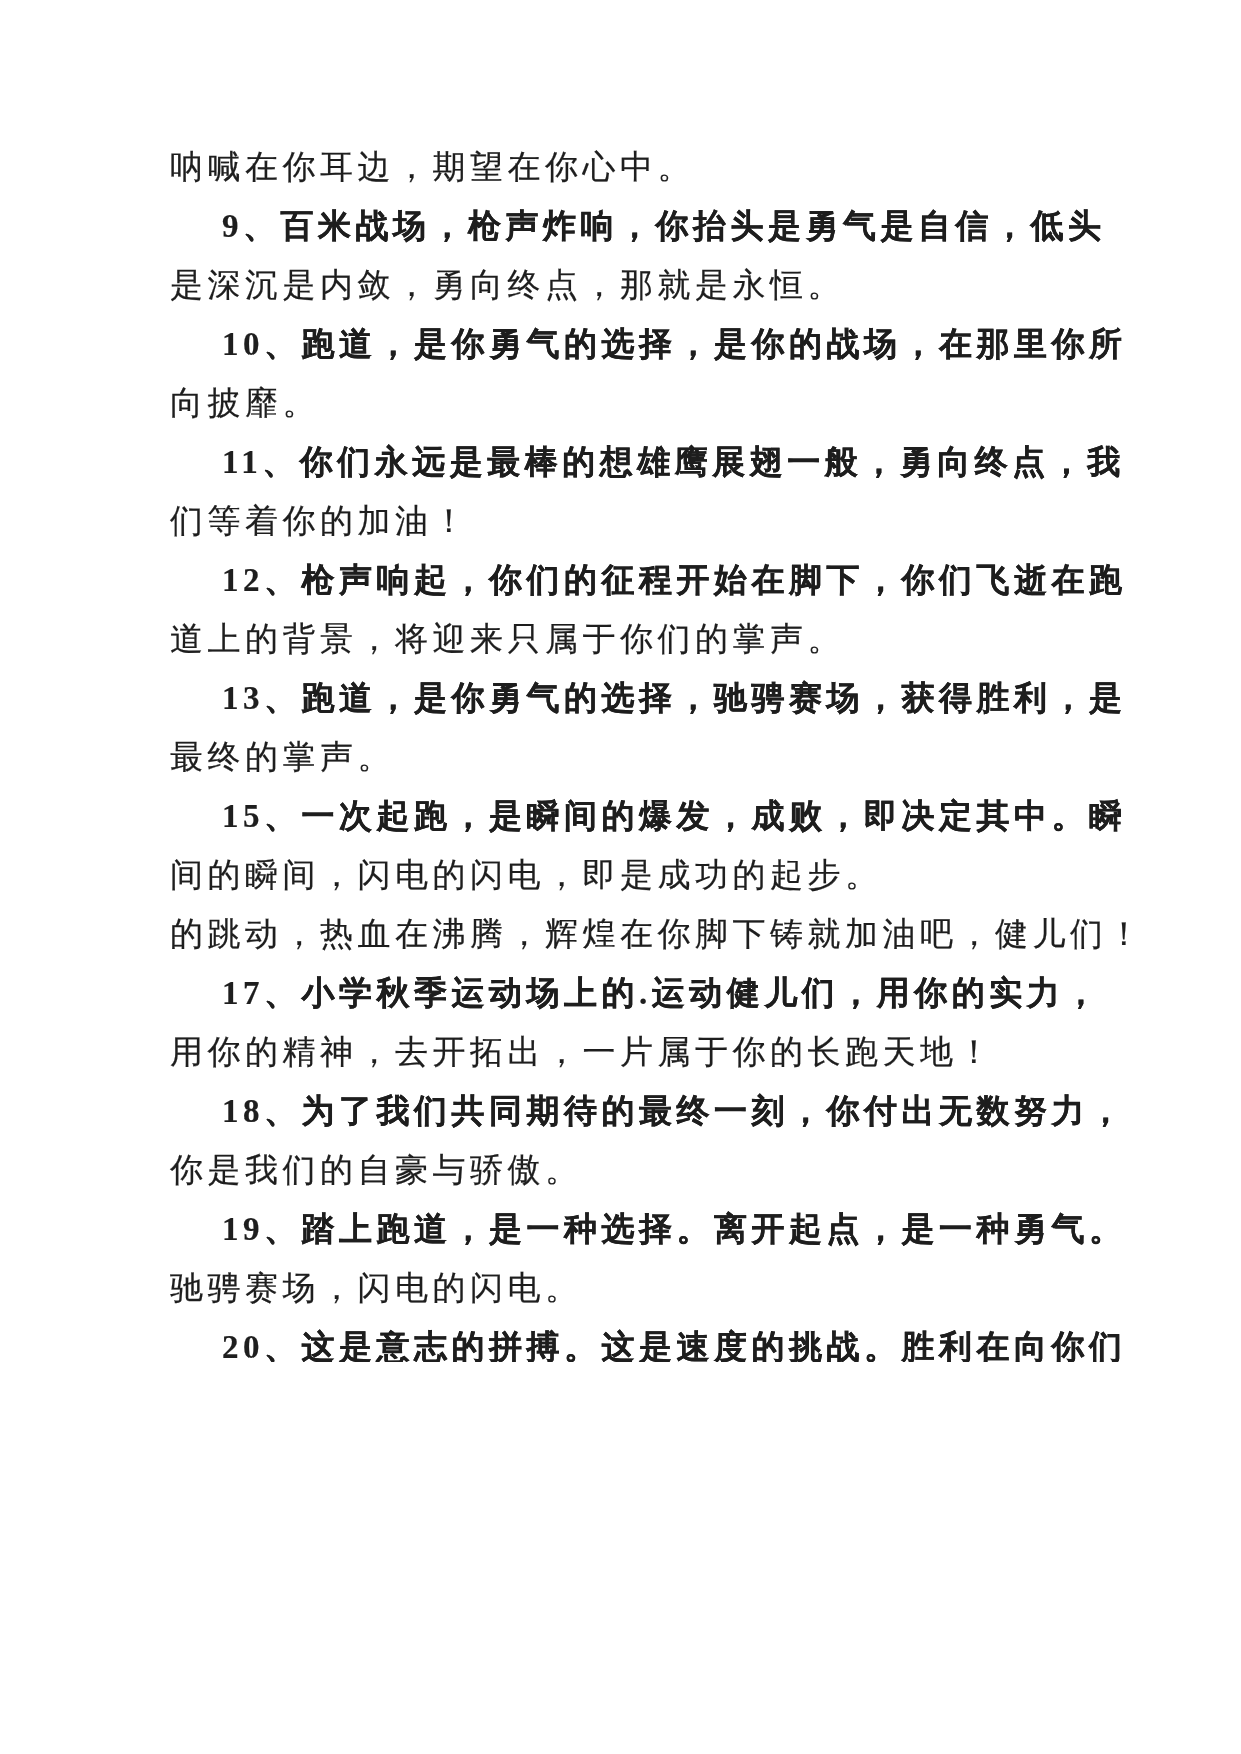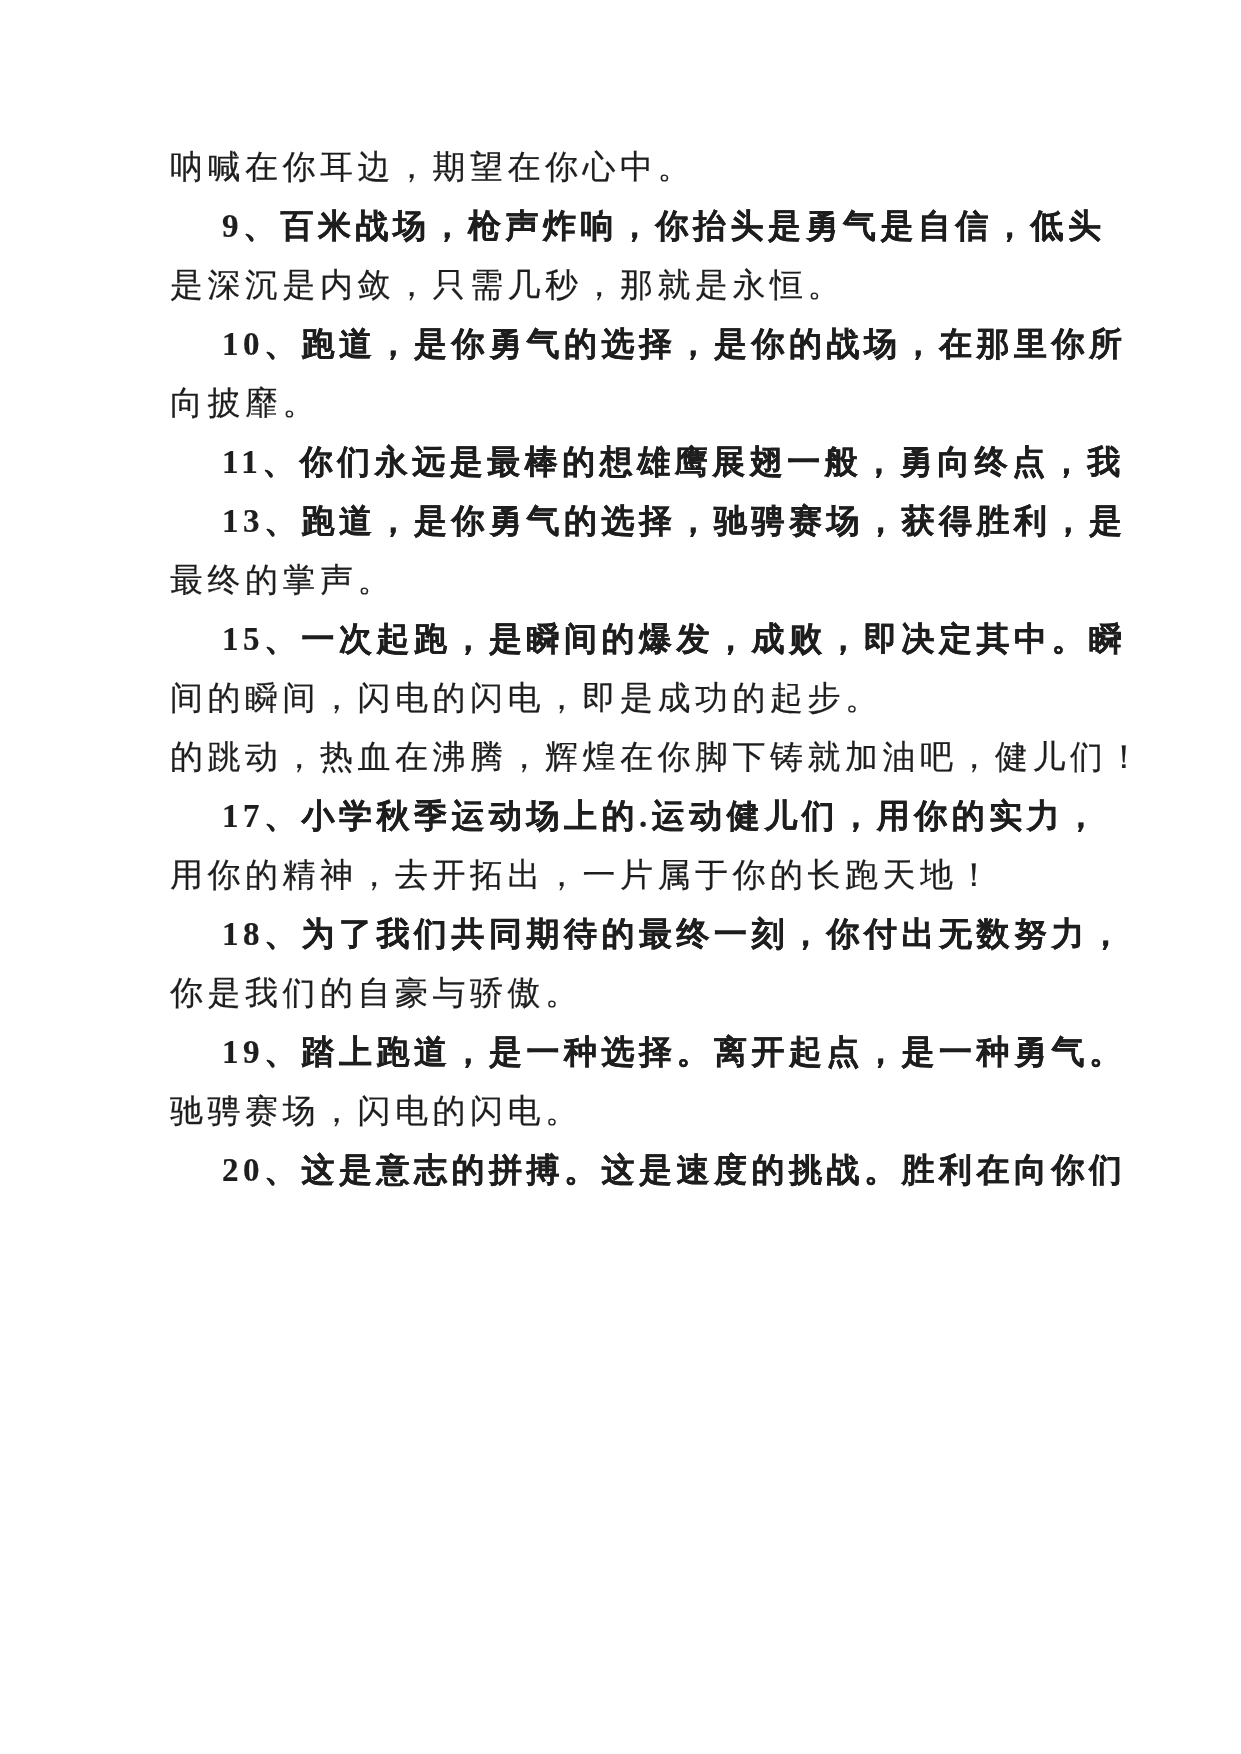--- a/index.html
+++ b/index.html
@@ -40,28 +40,33 @@
 </head>
 <body>
 
 <div class="page">
   <div class="text-body" id="doc-body">
       <div class="para">
         <div class="line">呐喊在你耳边，期望在你心中。</div>
       </div>
       <div class="para">
         <div class="line indent">9、百米战场，枪声炸响，你抬头是勇气是自信，低头</div>
-        <div class="line">是深沉是内敛，只需几秒，那就是永恒。</div>
+        <div class="line">是深沉是内敛，勇向终点，那就是永恒。</div>
       </div>
       <div class="para">
         <div class="line indent">10、跑道，是你勇气的选择，是你的战场，在那里你所</div>
         <div class="line">向披靡。</div>
       </div>
       <div class="para">
         <div class="line indent">11、你们永远是最棒的想雄鹰展翅一般，勇向终点，我</div>
+        <div class="line">们等着你的加油！</div>
+      </div>
+      <div class="para">
+        <div class="line indent">12、枪声响起，你们的征程开始在脚下，你们飞逝在跑</div>
+        <div class="line">道上的背景，将迎来只属于你们的掌声。</div>
       </div>
       <div class="para">
         <div class="line indent">13、跑道，是你勇气的选择，驰骋赛场，获得胜利，是</div>
       </div>
       <div class="para">
         <div class="line">最终的掌声。</div>
       </div>
       <div class="para">
         <div class="line indent">15、一次起跑，是瞬间的爆发，成败，即决定其中。瞬</div>
         <div class="line">间的瞬间，闪电的闪电，即是成功的起步。</div>

